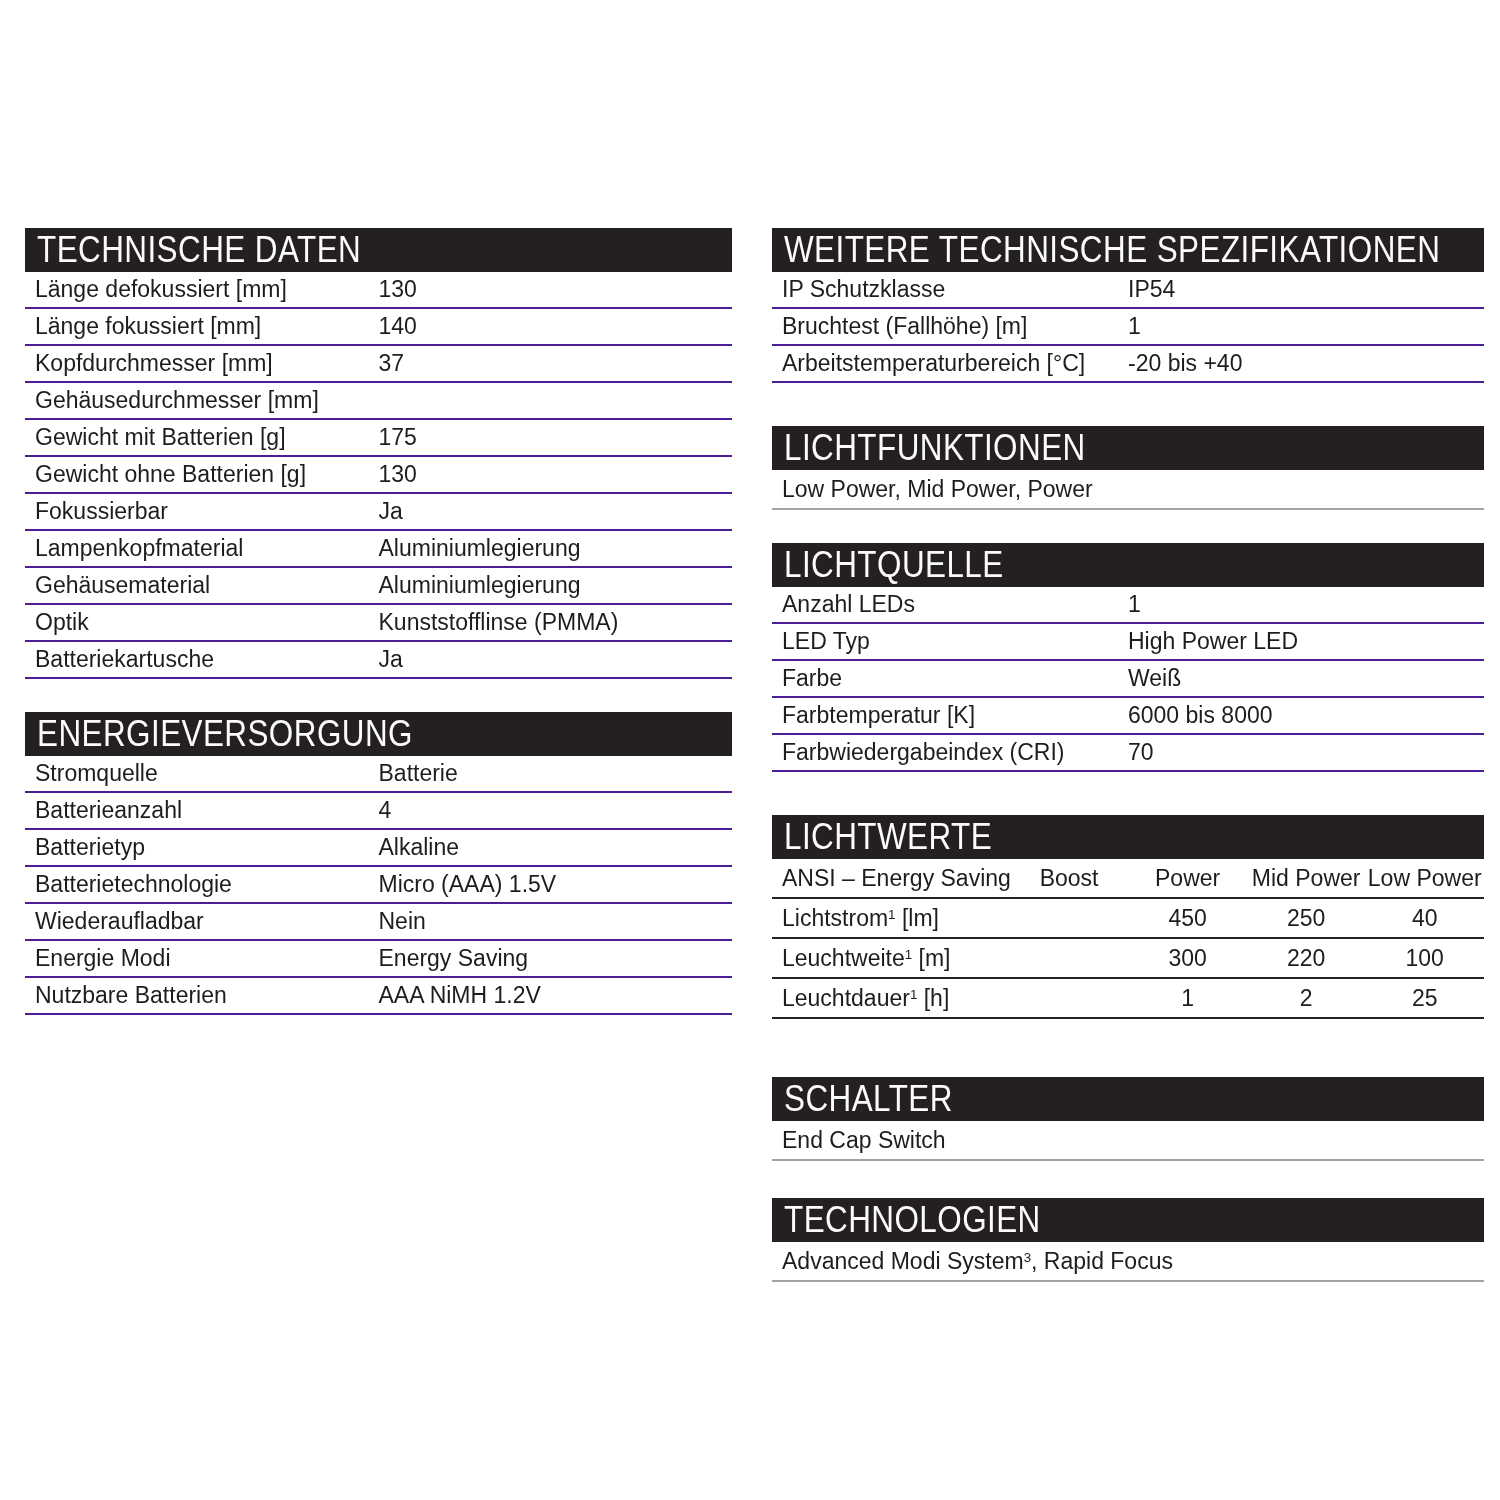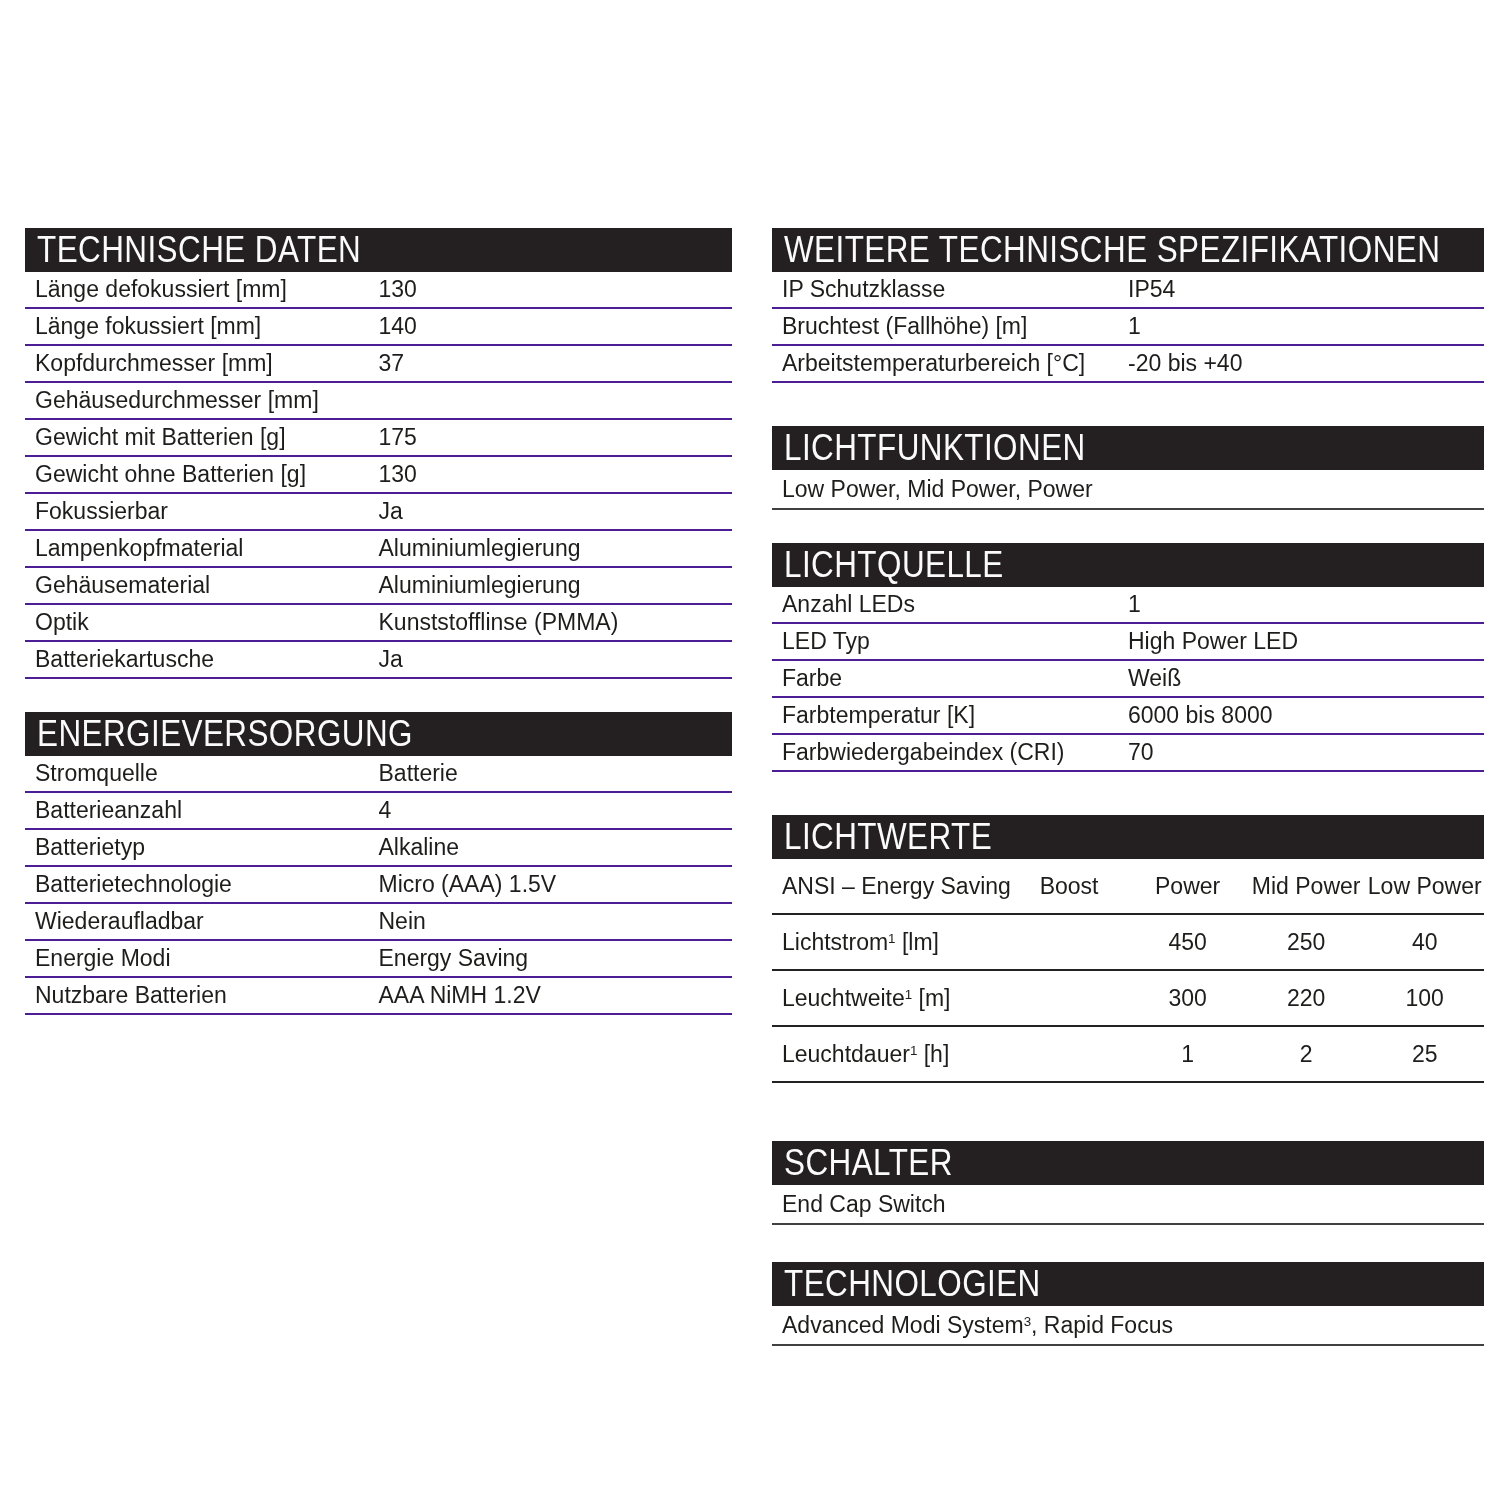--- a/index.html
+++ b/index.html
@@ -42,31 +42,31 @@
     border-bottom: 2px solid #4c1d95;
     font-size: 23px;
   }
   .row .label { padding-left: 10px; white-space: nowrap; }
   .row .value { white-space: nowrap; }
 
   .textrow {
     display: flex; align-items: center;
     height: 40px;
     box-sizing: border-box;
-    border-bottom: 2px solid #404040;
+    border-bottom: 2px solid #a3a3a3;
     font-size: 23px;
     padding-left: 10px;
     white-space: nowrap;
   }
 
   .lw-row {
     display: grid;
     grid-template-columns: 33.4% 16.65% 16.65% 16.65% 16.65%;
     align-items: center;
-    height: 56px;
+    height: 40px;
     box-sizing: border-box;
     border-bottom: 2px solid #242122;
     font-size: 23px;
   }
   .lw-row .label { padding-left: 10px; white-space: nowrap; }
   .lw-row .cell  { text-align: center; white-space: nowrap; }
 
   .sup { font-size: 0.58em; position: relative; top: -0.5em; }
 
   .mt32 { margin-top: 43px; }

